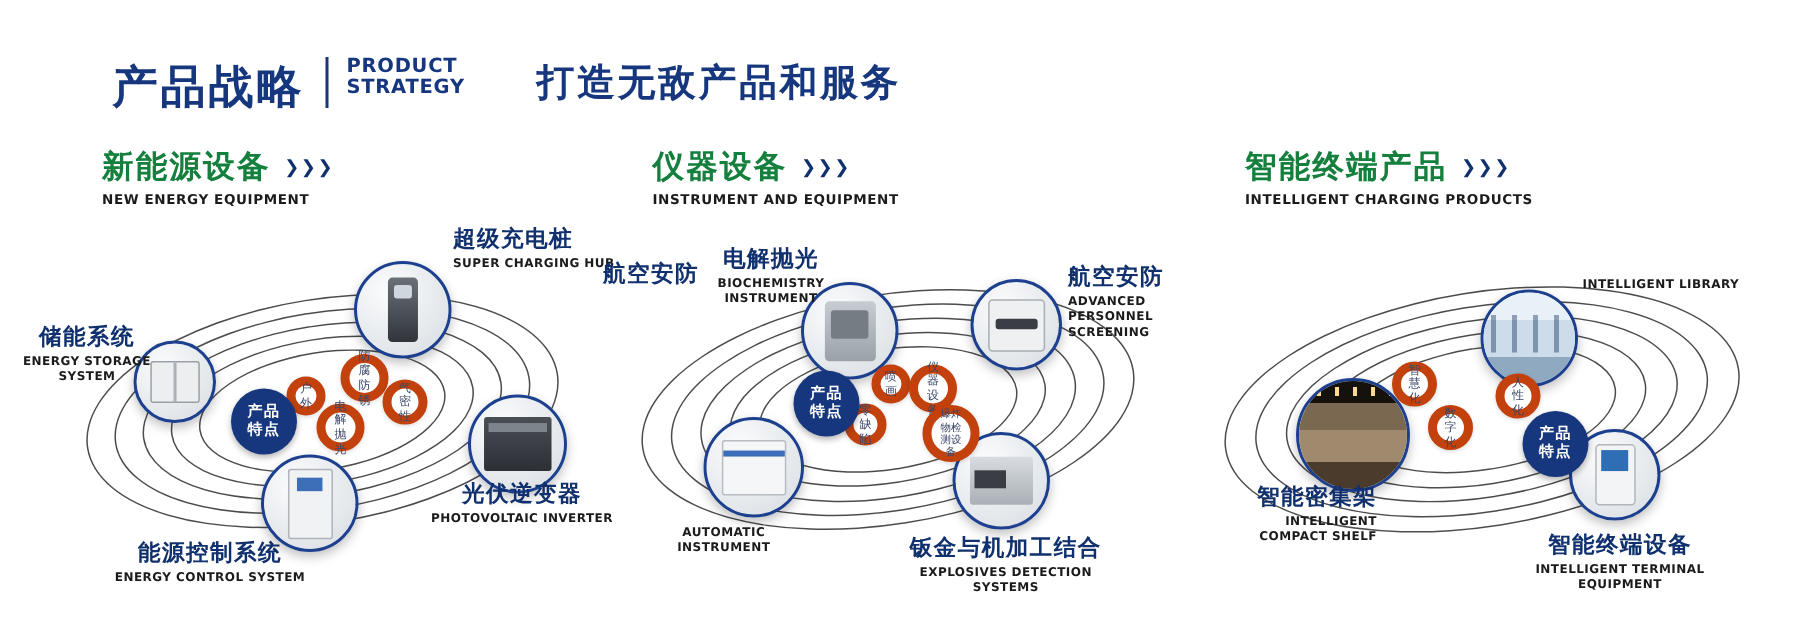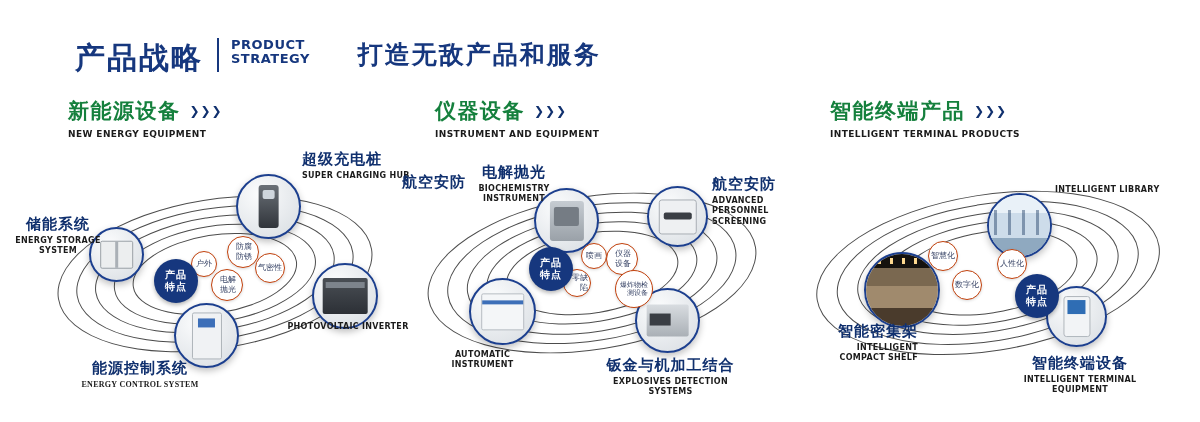--- a/index.html
+++ b/index.html
@@ -57,22 +57,22 @@
   .plabel .n{display:block;font-size:15px;font-weight:bold;letter-spacing:1px;}
   .plabel .e{display:block;font-size:8px;font-weight:bold;color:#1b1b1b;letter-spacing:.3px;margin-top:2px;line-height:1.3;}
   .ta-c{text-align:center;} .ta-r{text-align:right;} .ta-l{text-align:left;}
   .plain{font-size:15px;font-weight:bold;color:#10306e;letter-spacing:1px;}
   
   .badge{position:absolute;z-index:3;width:44px;height:44px;border-radius:50%;background:#16377e;
          color:#fff;display:flex;align-items:center;justify-content:center;text-align:center;
          font-size:10px;font-weight:bold;line-height:1.25;letter-spacing:1px;padding:7px;box-sizing:border-box;
          box-shadow:0 2px 4px rgba(0,0,0,.3);}
   
-  .bub{position:absolute;z-index:2;border-radius:50%;background:#fff;border:1px solid #c2410c;
-       color:#3a4668;display:flex;align-items:center;justify-content:center;text-align:right;
+  .bub{position:absolute;z-index:2;border-radius:50%;background:#fff;border:6px solid #c2410c;
+       color:#3a4668;display:flex;align-items:center;justify-content:center;text-align:center;
        font-size:8px;line-height:1.2;box-sizing:border-box;box-shadow:0 1px 3px rgba(0,0,0,.15);}
   .bub-sm{font-size:7px;}
 </style>
 </head>
 <body>
 
 <div class="stage">
 
   <div class="hdr">
     <span class="hdr-cn">产品战略</span>
@@ -96,21 +96,21 @@
       <span class="sec-cn">仪器设备</span>
       <span class="sec-arrows">❯❯❯</span>
     </div>
     <div class="sec-en">INSTRUMENT AND EQUIPMENT</div>
   </div>
   <div class="sec" style="left:830px;top:97px;">
     <div class="sec-row">
       <span class="sec-cn">智能终端产品</span>
       <span class="sec-arrows">❯❯❯</span>
     </div>
-    <div class="sec-en">INTELLIGENT TERMINAL PRODUCTS</div>
+    <div class="sec-en">INTELLIGENT CHARGING PRODUCTS</div>
   </div>
 
   <div class="orbits" style="left:57px;top:200px;width:316px;height:148px;transform:rotate(-9deg);">
     <i class="ring" style="width:100%;height:100%;"></i>
     <i class="ring" style="width:88%;height:88%;"></i>
     <i class="ring" style="width:76%;height:76%;"></i>
     <i class="ring" style="width:64%;height:64%;"></i>
     <i class="ring" style="width:52%;height:52%;"></i>
   </div>
   <div class="orbits" style="left:427px;top:197px;width:330px;height:152px;transform:rotate(-9deg);">
@@ -143,23 +143,24 @@
 
   <div class="plabel ta-c" style="left:8px;top:215px;width:100px;">
     <span class="n">储能系统</span>
     <span class="e">ENERGY STORAGE SYSTEM</span>
   </div>
   <div class="plabel ta-l" style="left:302px;top:150px;width:112px;">
     <span class="n">超级充电桩</span>
     <span class="e">SUPER CHARGING HUB</span>
   </div>
   <div class="plabel ta-c" style="left:286px;top:320px;width:124px;">
+    <span class="n">光伏逆变器</span>
     <span class="e">PHOTOVOLTAIC INVERTER</span>
   </div>
-  <div class="plabel ta-c" style="left:72px;top:359px;width:136px;font-family:Liberation Serif, serif;">
+  <div class="plabel ta-c" style="left:72px;top:359px;width:136px;">
     <span class="n">能源控制系统</span>
     <span class="e">ENERGY CONTROL SYSTEM</span>
   </div>
 
   <div class="badge" style="left:154px;top:259px;">产品特点</div>
 
   <div class="bub" style="left:191px;top:251px;width:26px;height:26px;padding:2px;">户外</div>
   <div class="bub" style="left:227px;top:236px;width:32px;height:32px;padding:6px;">防腐防锈</div>
   <div class="bub" style="left:255px;top:253px;width:30px;height:30px;padding:2px;">气密性</div>
   <div class="bub" style="left:211px;top:269px;width:32px;height:32px;padding:6px;">电解抛光</div>

